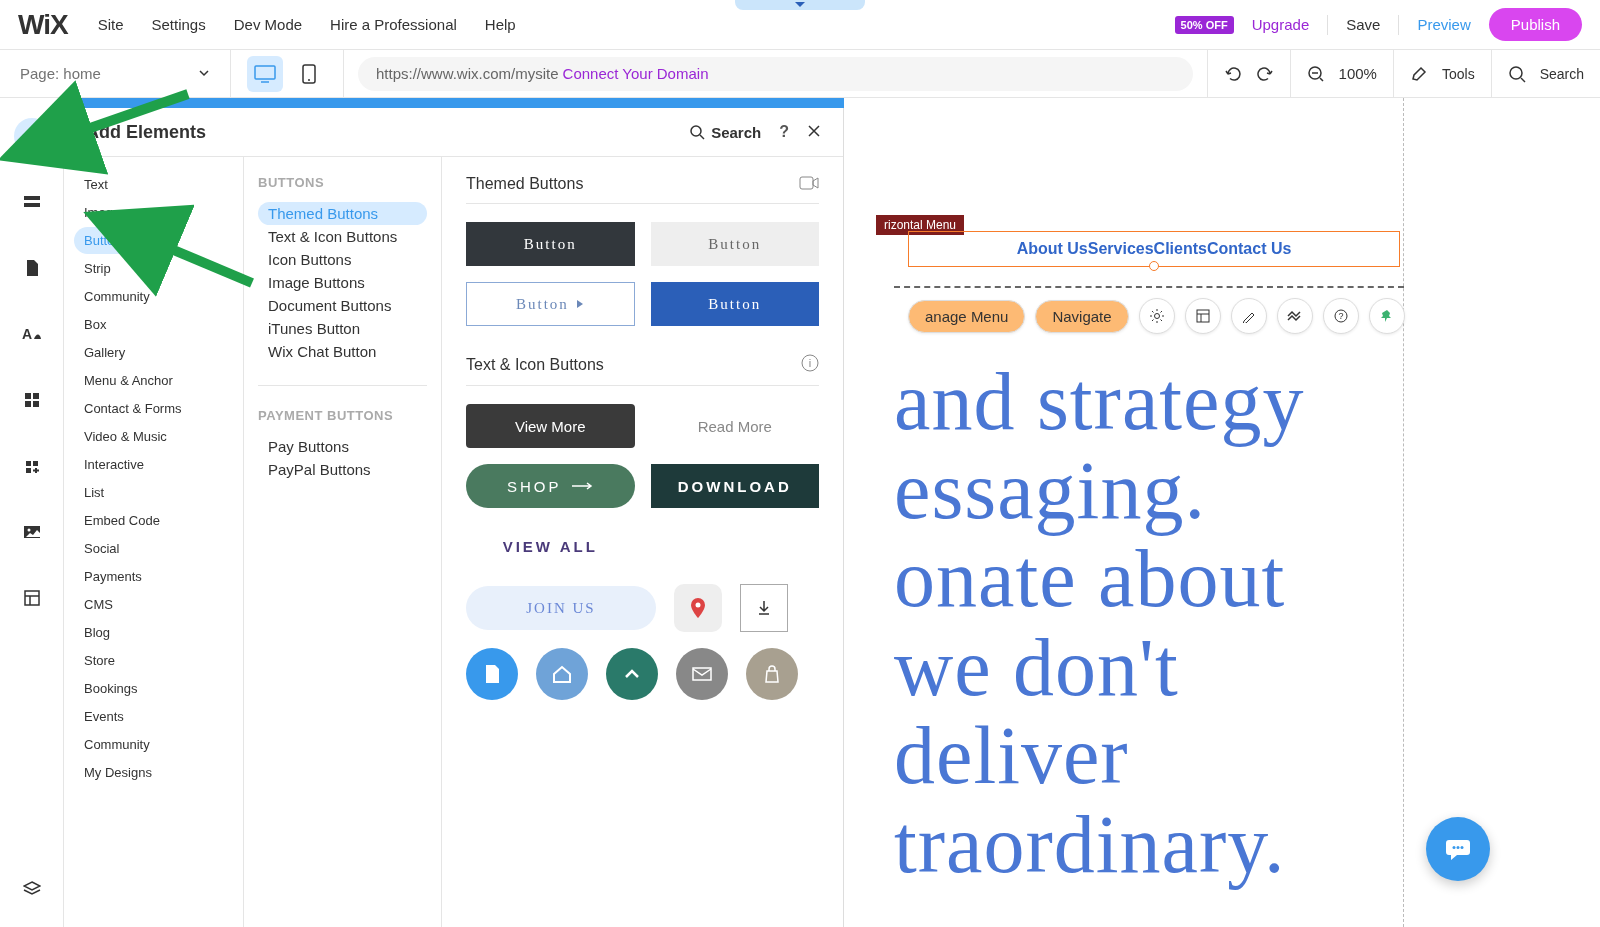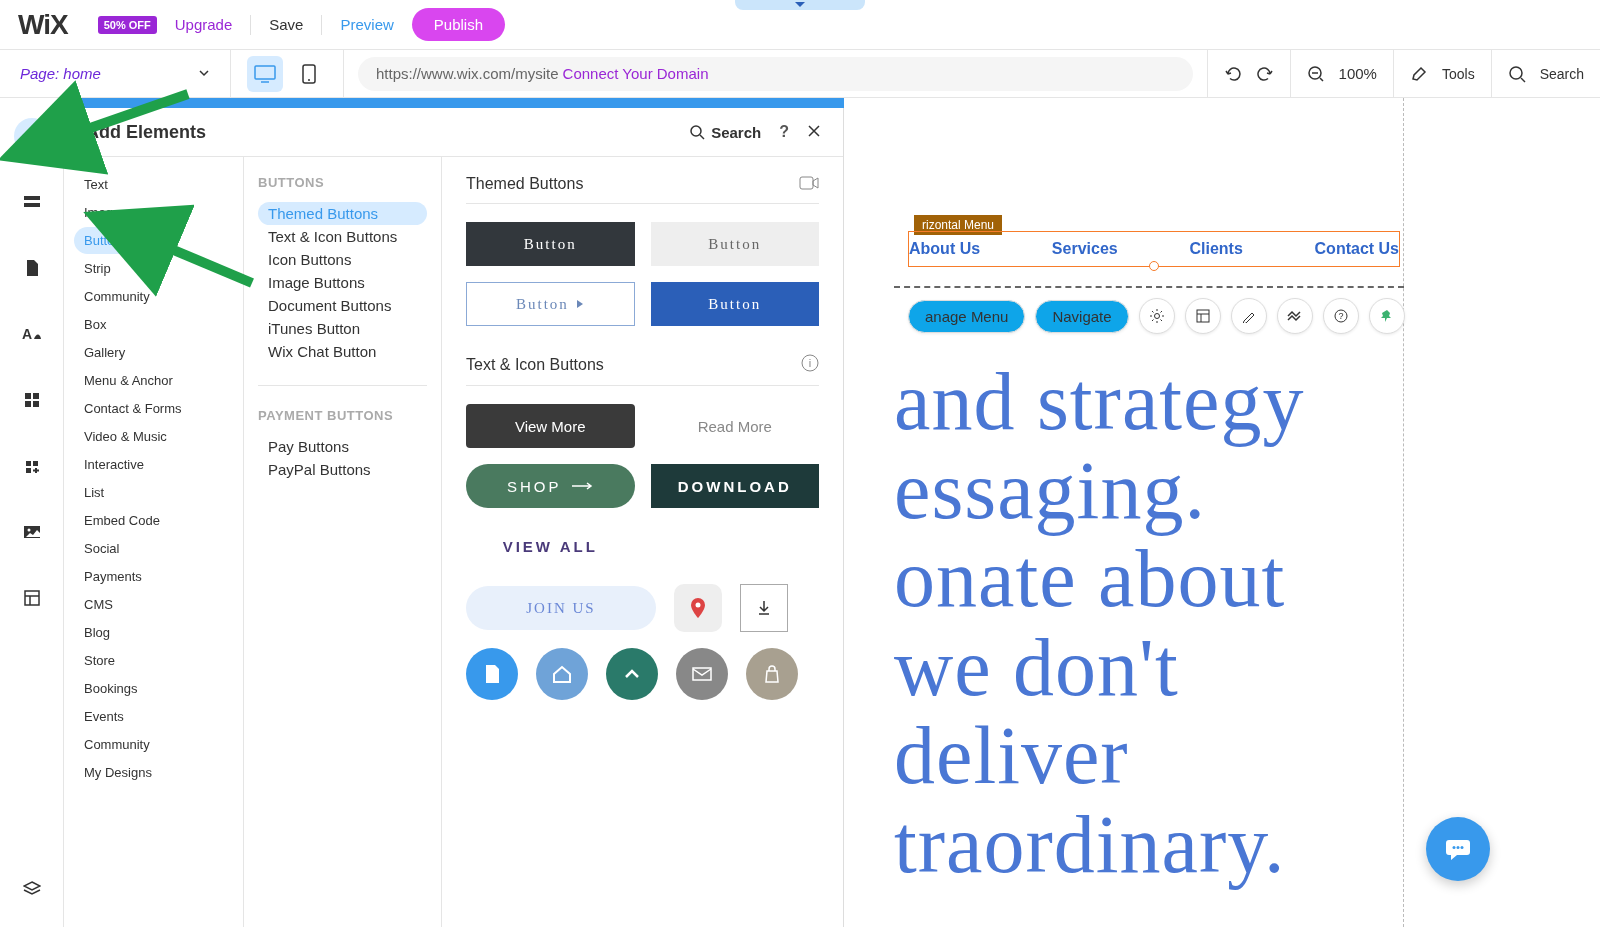--- a/index.html
+++ b/index.html
@@ -17,21 +17,21 @@
 .header-right { display: flex; align-items: center; gap: 18px; }
 .badge-off { background: #9a27d6; color: #fff; font-size: 11px; font-weight: 700; padding: 3px 6px; border-radius: 3px; }
 .upgrade { color: #9a27d6; font-size: 15px; }
 .hdr-sep { width:1px; height:20px; background:#e0e0e0; }
 .save-link { color: #333; font-size:15px;}
 .preview-link { color: #3899ec; font-size:15px;}
 .publish-btn { background: #d946ef; color: #fff; border: none; border-radius: 20px; padding: 8px 22px; font-size: 15px; font-weight: 500; cursor: pointer; }
 
 
 .toolbar { height: 48px; display: flex; align-items: center; border-bottom: 1px solid #e5e5e5; }
-.page-select { display: flex; align-items: center; gap: 18px; padding: 0 20px; width: 230px; font-size: 15px; color:#6d28d9;font-style:italic; }
+.page-select { display: flex; align-items: center; gap: 18px; padding: 0 20px; width: 230px; font-size: 15px; color:#737373; }
 .page-select .chev { margin-left: auto; }
 .tb-sep { width:1px; height:48px; background:#e5e5e5; }
 .device-toggle { display: flex; align-items: center; gap: 8px; padding: 0 16px; }
 .device-btn { width: 36px; height: 36px; display:flex; align-items:center; justify-content:center; border-radius:6px; cursor:pointer; color:#333;}
 .device-btn.active { background: #d6ebff; color:#3899ec; }
 .url-bar { flex:1; display:flex; align-items:center; background:#f5f5f5; border-radius:20px; height:34px; padding:0 18px; margin:0 14px; font-size:15px; }
 .url-text { color:#666; }
 .connect-domain { color:#9a27d6; margin-left:4px; }
 .tool-group { display:flex; align-items:center; height:48px; padding:0 16px; gap:14px; color:#333;}
 .tool-group .zoom{font-size:15px;}
@@ -90,46 +90,53 @@
 .c1{background:#3899ec;} .c2{background:#6fa3d8;} .c3{background:#2a7a6a;} .c4{background:#888;} .c5{background:#a8a090;}
 
 
 .canvas{ position:absolute; left:64px; top:98px; right:0; bottom:0; background:#fff; overflow:hidden;}
 .canvas-inner{ position:absolute; left:196px; top:0; right:196px; bottom:0; border-left:1px dashed #bbb; border-right:1px dashed #bbb;}
 .canvas-bg-text{ position:absolute; left:830px; top:260px; right:230px; font-family: 'Times New Roman', Georgia, serif; font-size:82px; line-height:1.08; color:#4a77d4; letter-spacing:1px;}
 .amp{position:absolute; left:840px; top:490px; font-size:200px; color:#f0b080; opacity:0.5; font-family:Georgia,serif; z-index:-1;}
 .dashed-box{position:absolute; left:830px; top:188px; right:196px; height:1px; border-top:2px dashed #666;}
 
 
-.hm-label{position:absolute; left:850px; top:117px; background:#a16207; color:#fff; font-size:12px; padding:3px 8px;}
-.hm-bar{position:absolute; left:844px; top:133px; right:200px; height:36px; border:1px solid #f77c2a; display:flex; align-items:center; justify-content:space-between;}
+.hm-label{position:absolute; left:812px; top:117px; background:#7f1d1d; color:#fff; font-size:12px; padding:3px 8px;}
+.hm-bar{position:absolute; left:844px; top:133px; right:200px; height:36px; border:1px solid #f77c2a; display:flex; align-items:center; justify-content:center;}
 .hm-bar span{color:#3166c9; font-weight:600; font-size:16px;}
 .hm-handle{position:absolute; left:50%; bottom:-5px; width:10px; height:10px; border:1px solid #f77c2a; background:#fff; border-radius:50%; transform:translateX(-50%);}
 
 
 .float-tb{position:absolute; left:844px; top:200px; display:flex; gap:10px; align-items:center;}
-.float-pill{background:#0ea5e9; border:1px solid #ddd; border-radius:20px; padding:7px 16px; font-size:15px; box-shadow:0 1px 3px rgba(0,0,0,0.08);}
+.float-pill{background:#fdba74; border:1px solid #ddd; border-radius:20px; padding:7px 16px; font-size:15px; box-shadow:0 1px 3px rgba(0,0,0,0.08);}
 .float-circ{width:36px; height:36px; border-radius:50%; background:#fff; border:1px solid #ddd; display:flex; align-items:center; justify-content:center; box-shadow:0 1px 3px rgba(0,0,0,0.08);}
 .float-circ.pin{color:#3cb371;}
 
 
 .chat-fab{position:absolute; right:110px; bottom:46px; width:64px; height:64px; border-radius:50%; background:#3899ec; display:flex; align-items:center; justify-content:center; color:#fff; box-shadow:0 4px 12px rgba(0,0,0,0.2);}
 
 
 .arrow{position:absolute; z-index:50;}
 .arrow svg{overflow:visible;}
 
 </style>
 </head>
 <body>
 
 <div class="top-notch"></div>
 
 <div class="header">
   <div class="logo">WiX</div>
+  <div class="main-menu">
+    <span>Site</span>
+    <span>Settings</span>
+    <span>Dev Mode</span>
+    <span>Hire a Professional</span>
+    <span>Help</span>
+  </div>
   <div class="header-right">
     <span class="badge-off">50% OFF</span>
     <span class="upgrade">Upgrade</span>
     <span class="hdr-sep"></span>
     <span class="save-link">Save</span>
     <span class="hdr-sep"></span>
     <span class="preview-link">Preview</span>
     <button class="publish-btn">Publish</button>
   </div>
 </div>

